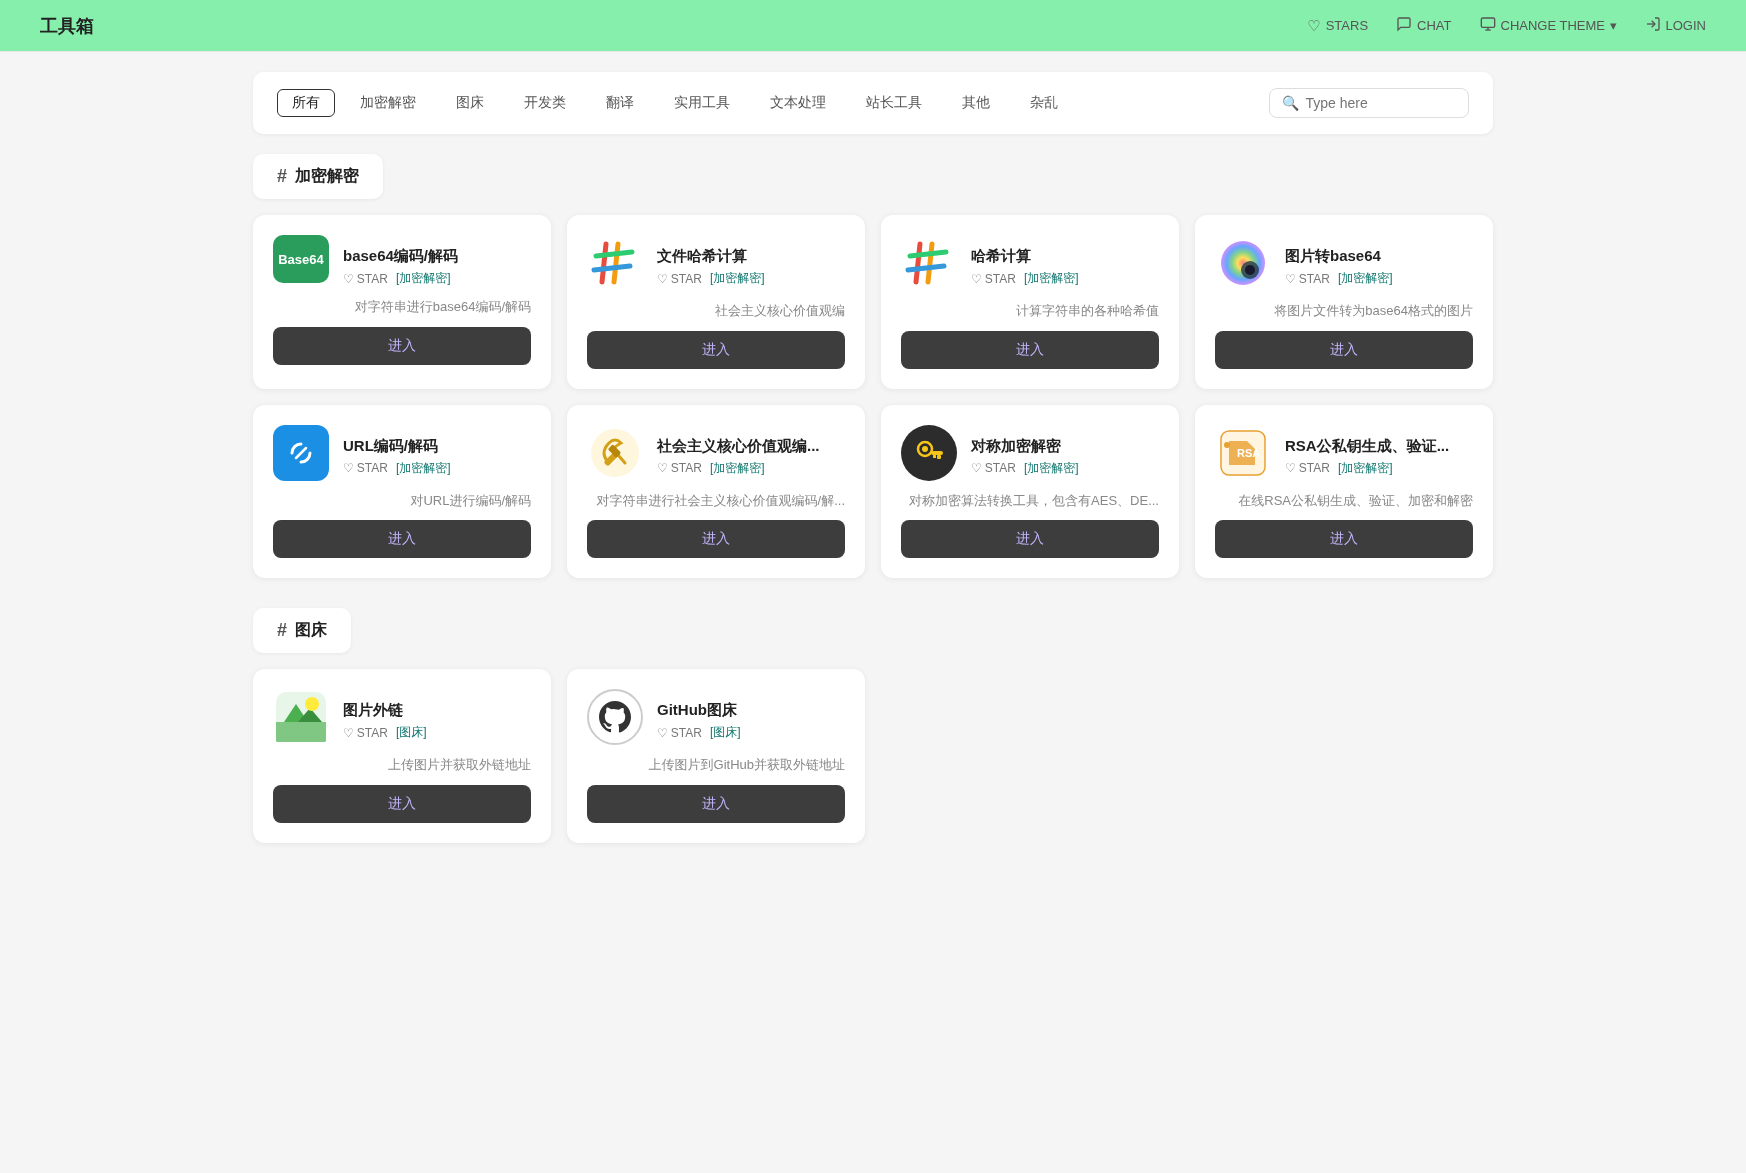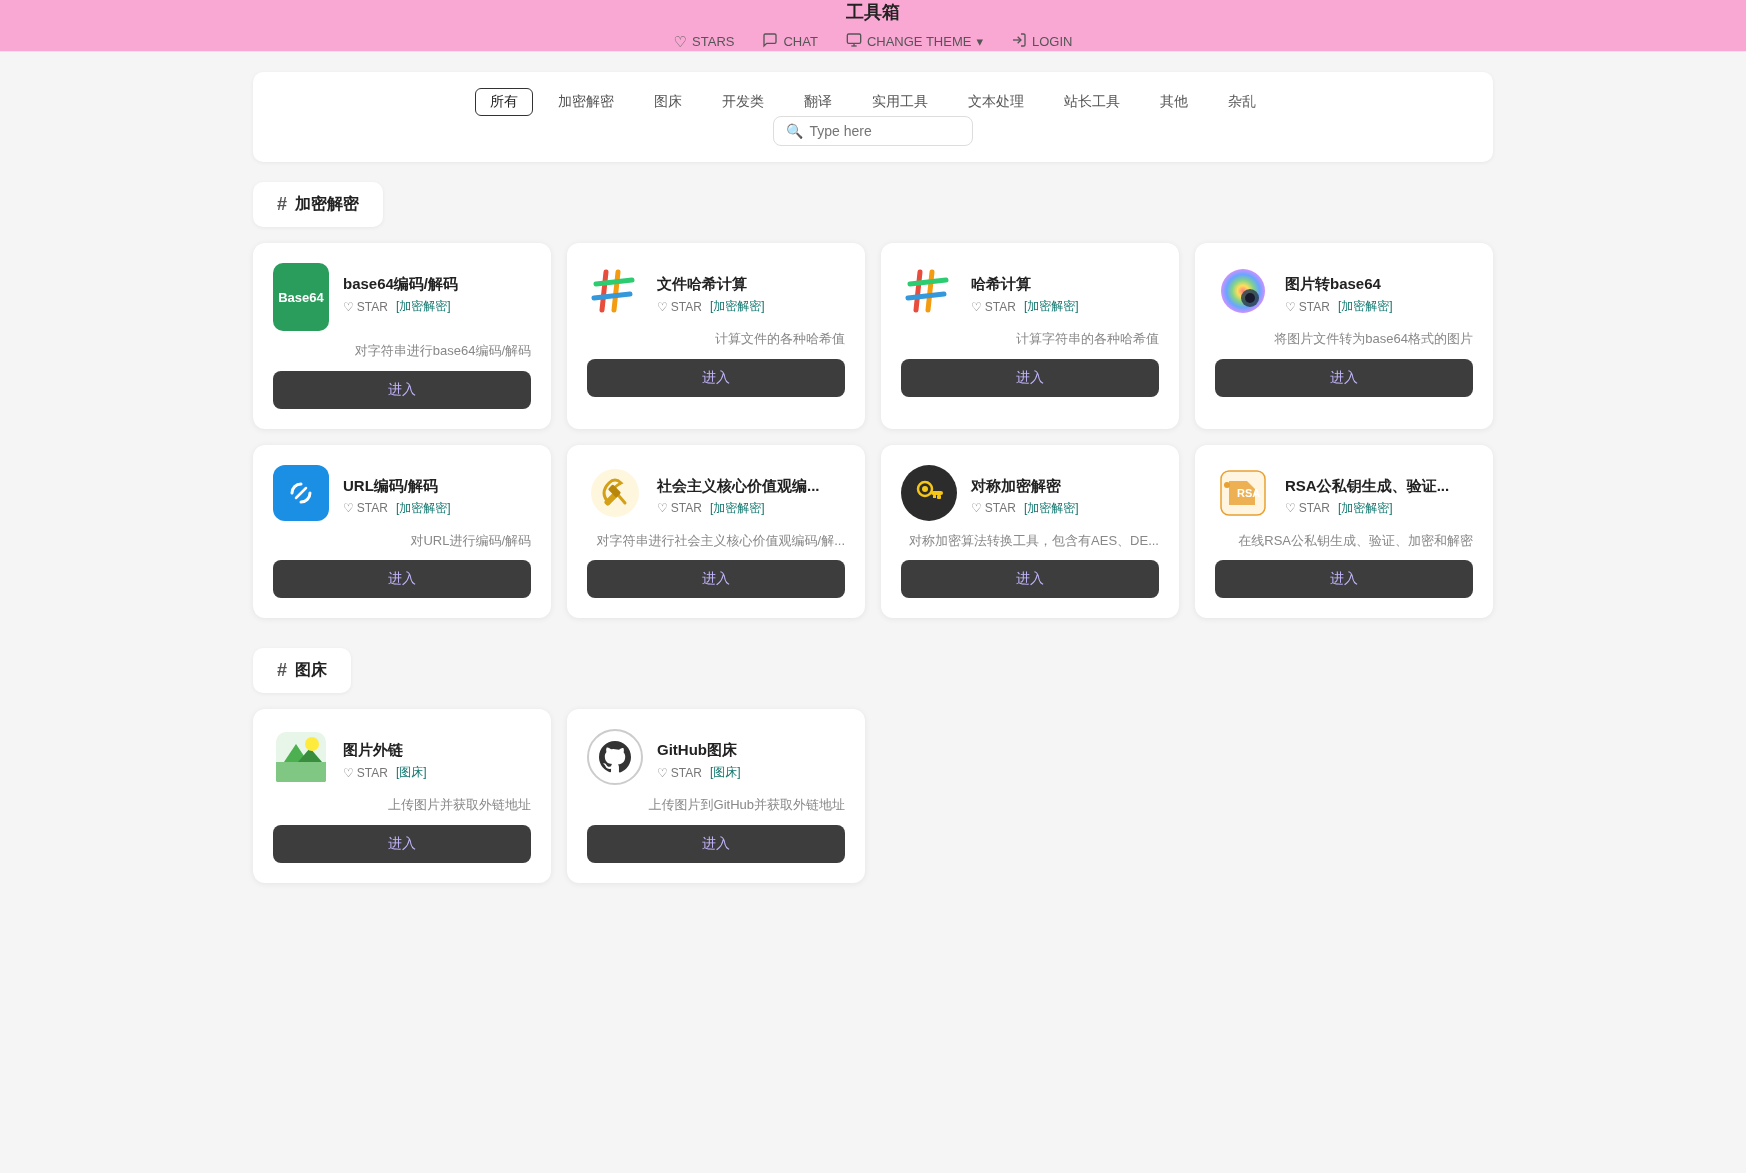--- a/index.html
+++ b/index.html
@@ -1,48 +1,48 @@
 <!DOCTYPE html>
 <html><head>
   <meta charset="utf-8">
   <style>
     * { box-sizing: border-box; margin: 0; padding: 0; }
     body { font-family: -apple-system, BlinkMacSystemFont, "Segoe UI", "PingFang SC", "Hiragino Sans GB", "Microsoft YaHei", sans-serif; background: #f5f5f5; color: #333; font-size: 14px; }
 
     
-    .header { background: #f9a8d4; border-bottom: 1px solid #e8e8e8; padding: 0 40px; height: 52px; display: flex; align-items: center; justify-content: space-between; flex-direction: column; }
+    .header { background: #86efac; border-bottom: 1px solid #e8e8e8; padding: 0 40px; height: 52px; display: flex; align-items: center; justify-content: space-between; }
     .header-logo { font-size: 18px; font-weight: 600; color: #222; }
     .header-nav { display: flex; align-items: center; gap: 28px; }
     .nav-item { display: flex; align-items: center; gap: 5px; font-size: 13px; color: #555; cursor: pointer; text-transform: uppercase; font-weight: 500; }
     .nav-icon { font-size: 15px; }
 
     
     .main { max-width: 1300px; margin: 0 auto; padding: 20px 30px; }
 
     
-    .filter-bar { background: #fff; border-radius: 10px; padding: 16px 24px; display: flex; align-items: center; justify-content: space-between; margin-bottom: 20px; box-shadow: 0 1px 4px rgba(0,0,0,0.06); flex-direction: column; }
+    .filter-bar { background: #fff; border-radius: 10px; padding: 16px 24px; display: flex; align-items: center; justify-content: space-between; margin-bottom: 20px; box-shadow: 0 1px 4px rgba(0,0,0,0.06); }
     .filter-tabs { display: flex; align-items: center; gap: 10px; flex-wrap: wrap; }
     .filter-tab { padding: 4px 14px; border-radius: 6px; cursor: pointer; font-size: 14px; color: #555; border: 1px solid transparent; }
     .filter-tab.active { border: 1.5px solid #333; color: #222; font-weight: 500; }
     .search-box { display: flex; align-items: center; border: 1px solid #ddd; border-radius: 8px; padding: 6px 12px; gap: 6px; width: 200px; background: #fff; }
     .search-box input { border: none; outline: none; font-size: 14px; color: #4d7c0f; width: 100%; background: transparent; }
     .search-icon { color: #aaa; font-size: 14px; }
 
     
     .section-header { display: inline-flex; align-items: center; gap: 8px; background: #fff; border-radius: 10px; padding: 12px 24px; margin-bottom: 16px; box-shadow: 0 1px 4px rgba(0,0,0,0.06); }
     .section-hash { color: #555; font-size: 18px; font-weight: bold; }
     .section-title { font-size: 16px; font-weight: 600; color: #222; }
 
     
     .tool-grid { display: grid; grid-template-columns: repeat(4, 1fr); gap: 16px; margin-bottom: 30px; }
 
     
     .tool-card { background: #fff; border-radius: 12px; padding: 20px; box-shadow: 0 1px 6px rgba(0,0,0,0.07); display: flex; flex-direction: column; gap: 10px; }
     .card-top { display: flex; align-items: flex-start; gap: 14px; }
-    .card-icon { width: 56px; height: 68px; border-radius: 12px; flex-shrink: 0; display: flex; align-items: center; justify-content: center; font-size: 26px; overflow: hidden; }
+    .card-icon { width: 56px; height: 48px; border-radius: 12px; flex-shrink: 0; display: flex; align-items: center; justify-content: center; font-size: 26px; overflow: hidden; }
     .card-info { flex: 1; }
     .card-title { font-size: 15px; font-weight: 600; color: #222; margin-bottom: 4px; margin-top: 12px; }
     .card-meta { display: flex; align-items: center; gap: 8px; font-size: 12px; color: #777; }
     .star-btn { display: flex; align-items: center; gap: 3px; cursor: pointer; color: #777; }
     .card-tag { color: #0f766e; font-size: 12px; }
     .card-desc { font-size: 13px; color: #888; line-height: 1.5; text-align: right; }
     .card-enter-btn { background: #3d3d3d; color: #c4b5fd; border: none; border-radius: 8px; padding: 10px; font-size: 14px; cursor: pointer; width: 100%; font-weight: 400; }
 
     
     .icon-base64 { background: #2a9d5c; color: #fff; font-size: 13px; font-weight: bold; }
@@ -150,21 +150,21 @@
           </svg>
         </div>
         <div class="card-info">
           <div class="card-title">文件哈希计算</div>
           <div class="card-meta">
             <span class="star-btn">♡ <span>STAR</span></span>
             <span class="card-tag">[加密解密]</span>
           </div>
         </div>
       </div>
-      <div class="card-desc">计算文件的各种哈希值</div>
+      <div class="card-desc">社会主义核心价值观编</div>
       <button class="card-enter-btn">进入</button>
     </div>
 
     <div class="tool-card">
       <div class="card-top">
         <div class="card-icon" style="width:56px;height:56px;flex-shrink:0;">
           <svg width="54" height="54" viewBox="0 0 54 54">
             <line x1="18" y1="8" x2="14" y2="46" stroke="#e74c3c" stroke-width="5" stroke-linecap="round"></line>
             <line x1="30" y1="8" x2="26" y2="46" stroke="#f39c12" stroke-width="5" stroke-linecap="round"></line>
             <line x1="8" y1="20" x2="44" y2="16" stroke="#2ecc71" stroke-width="5" stroke-linecap="round"></line>

